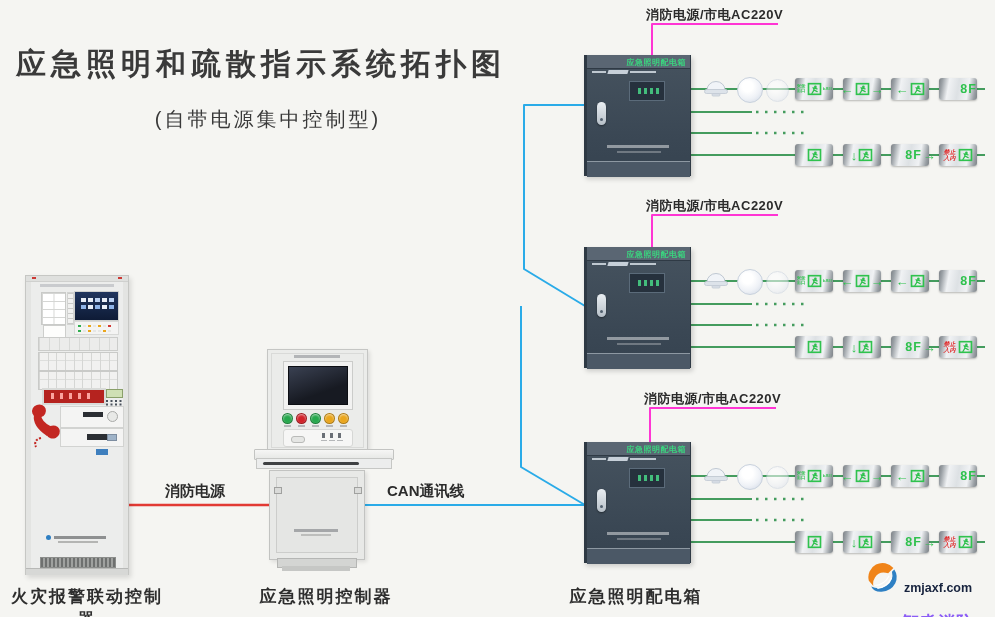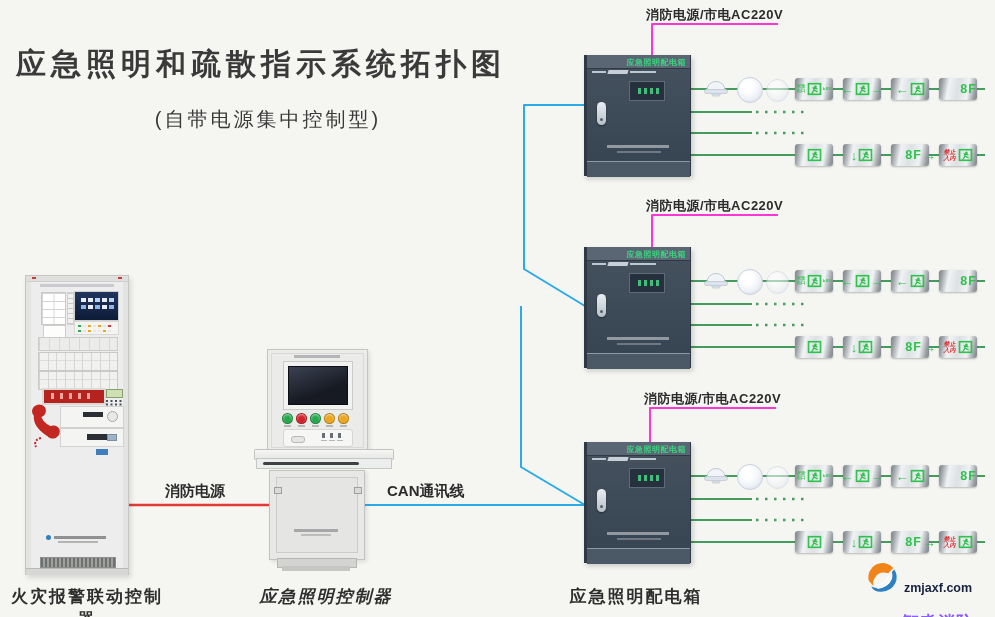--- a/index.html
+++ b/index.html
@@ -267,21 +267,21 @@
       <u style="left:4px;"></u>
       <u style="left:84px;"></u>
       <div class="cs-plabel"></div>
       <div class="cs-plabel2"></div>
     </div>
     <div class="cs-base1"></div>
     <div class="cs-base2"></div>
   </div>
 
   <div class="abs caption" style="left:2px;width:170px;">火灾报警联动控制器</div>
-  <div class="abs caption" style="left:256px;width:140px;font-style:italic;">应急照明控制器</div>
+  <div class="abs caption" style="left:256px;width:140px;">应急照明控制器</div>
   <div class="abs caption" style="left:566px;width:140px;">应急照明配电箱</div>
 
   <div class="abs logo">
     <svg width="34" height="34" viewBox="0 0 36 36">
       <path d="M3 21 A15 15 0 0 1 29 7.5 L23.5 13 Q14 10 9.5 17.5 Q6.8 21.8 7.8 26.5 Z" fill="#f08419"></path>
       <path d="M30 9 Q34.5 16 31 23.5 Q26.5 32 16.5 32.5 Q8.5 33 5.5 27 Q14.5 31 22 26 Q29.8 20.6 27.5 11.5 Z" fill="#2e80c4"></path>
       <path d="M12 29 Q22 28 27 18" stroke="#ffffff" stroke-width="1.4" fill="none"></path>
       <path d="M9 26 Q19.5 25.5 24.5 15.5" stroke="#ffffff" stroke-width="1.2" fill="none"></path>
     </svg>
     <span class="logo-name">智淼消防</span>

